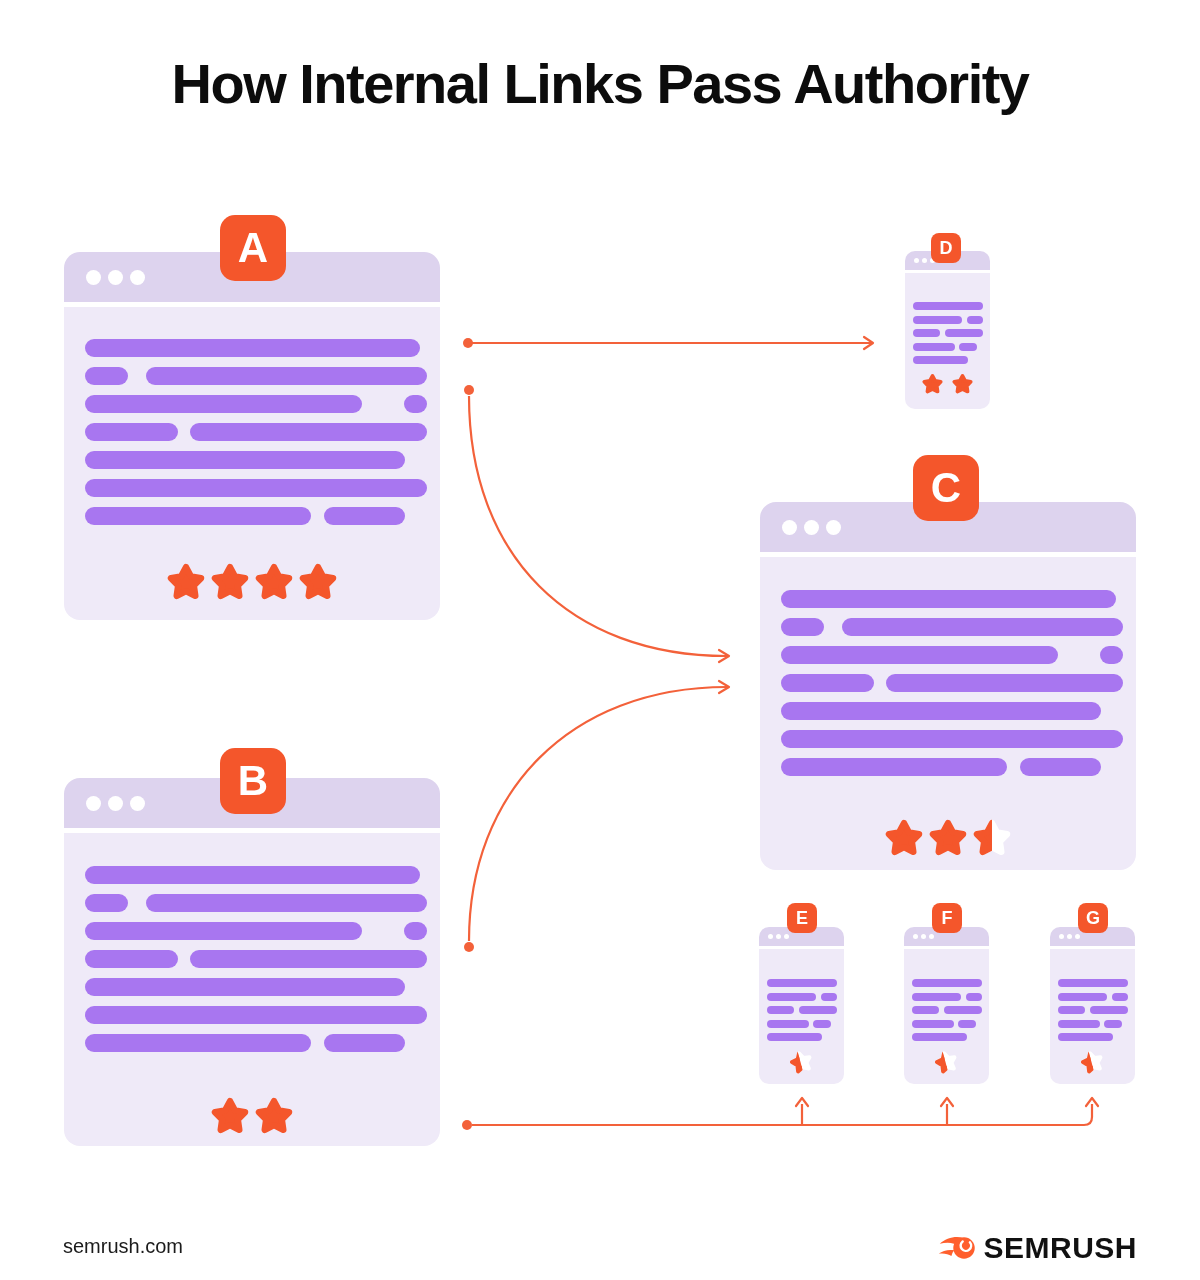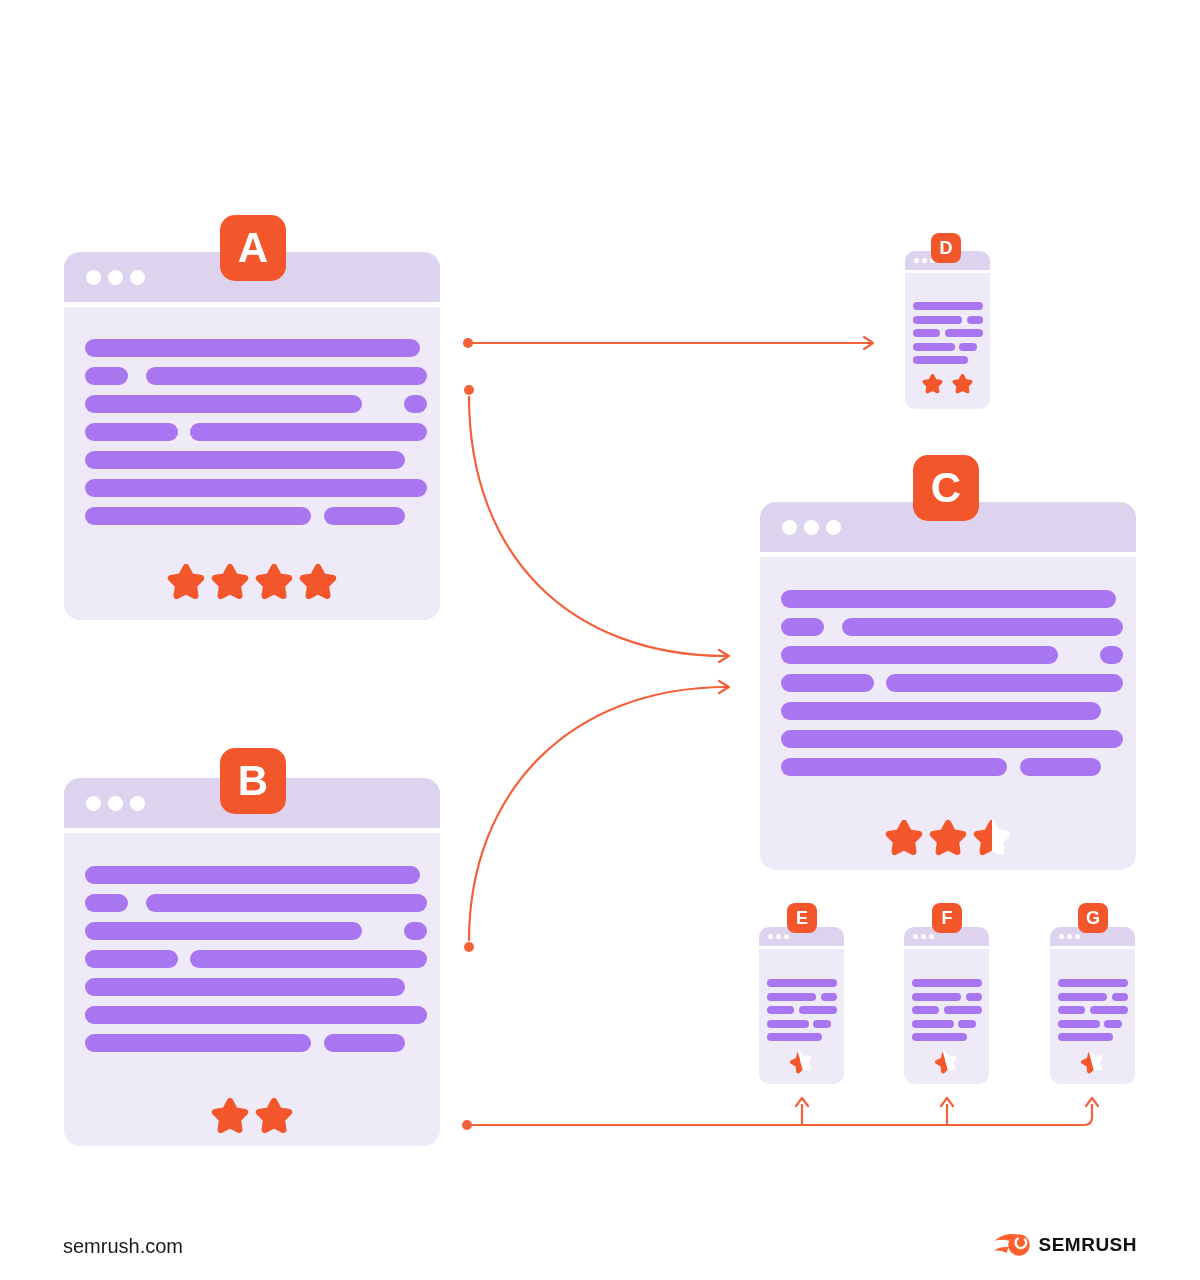--- a/index.html
+++ b/index.html
@@ -34,27 +34,28 @@
   .line-seg{position:absolute;top:0;background:var(--purple);border-radius:999px;height:100%;}
   .win-stars{position:absolute;left:0;width:100%;display:flex;justify-content:center;}
   .win-badge{
     position:absolute;background:var(--orange);color:#ffffff;
     display:flex;align-items:center;justify-content:center;font-weight:700;
   }
   .lg .win-badge{width:66px;height:66px;border-radius:15px;font-size:42px;}
   .sm .win-badge{width:30px;height:30px;border-radius:8px;font-size:18px;}
   .footer-site{position:absolute;left:63px;top:1235px;font-size:20px;color:#1b1b1b;}
   .brand{position:absolute;right:63px;top:1231px;display:flex;align-items:center;gap:7px;}
-  .brand-text{font-size:19px;font-weight:900;letter-spacing:0.5px;color:#111111;}
+  .brand-text{font-size:30px;font-weight:900;letter-spacing:0.5px;color:#111111;}
 </style>
 </head>
 <body>
 
 <div class="canvas" style="--orange: #F4562B; --arrow: #F3613A; --lav-head: #DDD3EE; --lav-body: #EFEAF8; --purple: #A876F0;">
 
+  <h1 class="title" style="color: rgb(12, 12, 12);">How Internal Links Pass Authority</h1>
 
   <svg class="arrow-layer" width="1200" height="1280" viewBox="0 0 1200 1280">
     <g>
       <circle cx="468" cy="343" r="5"></circle>
       <path d="M472 343 H 872"></path>
       <path class="head" d="M864 337 L873 343 L864 349"></path>
     </g>
     <g>
       <circle cx="469" cy="390" r="5"></circle>
       <path d="M469 396 C 469 556 570 656 727 656"></path>

